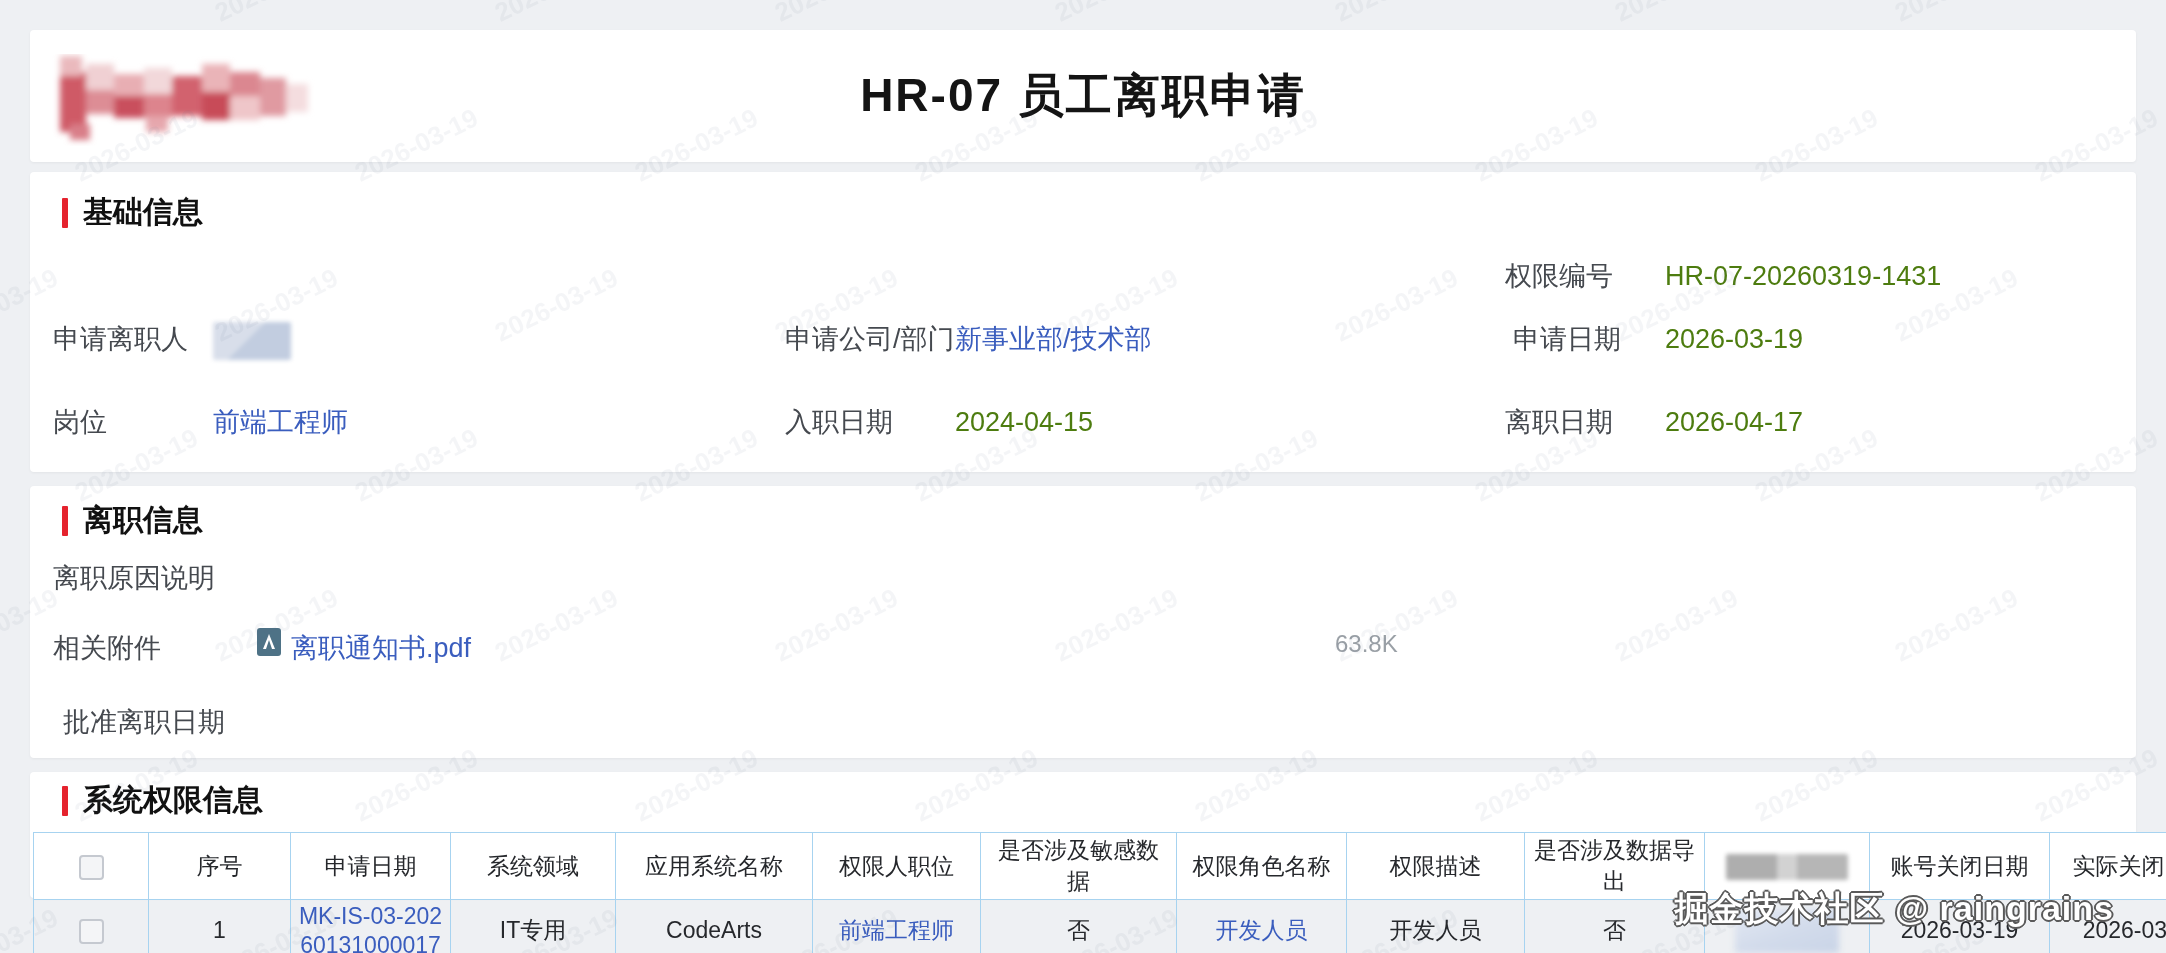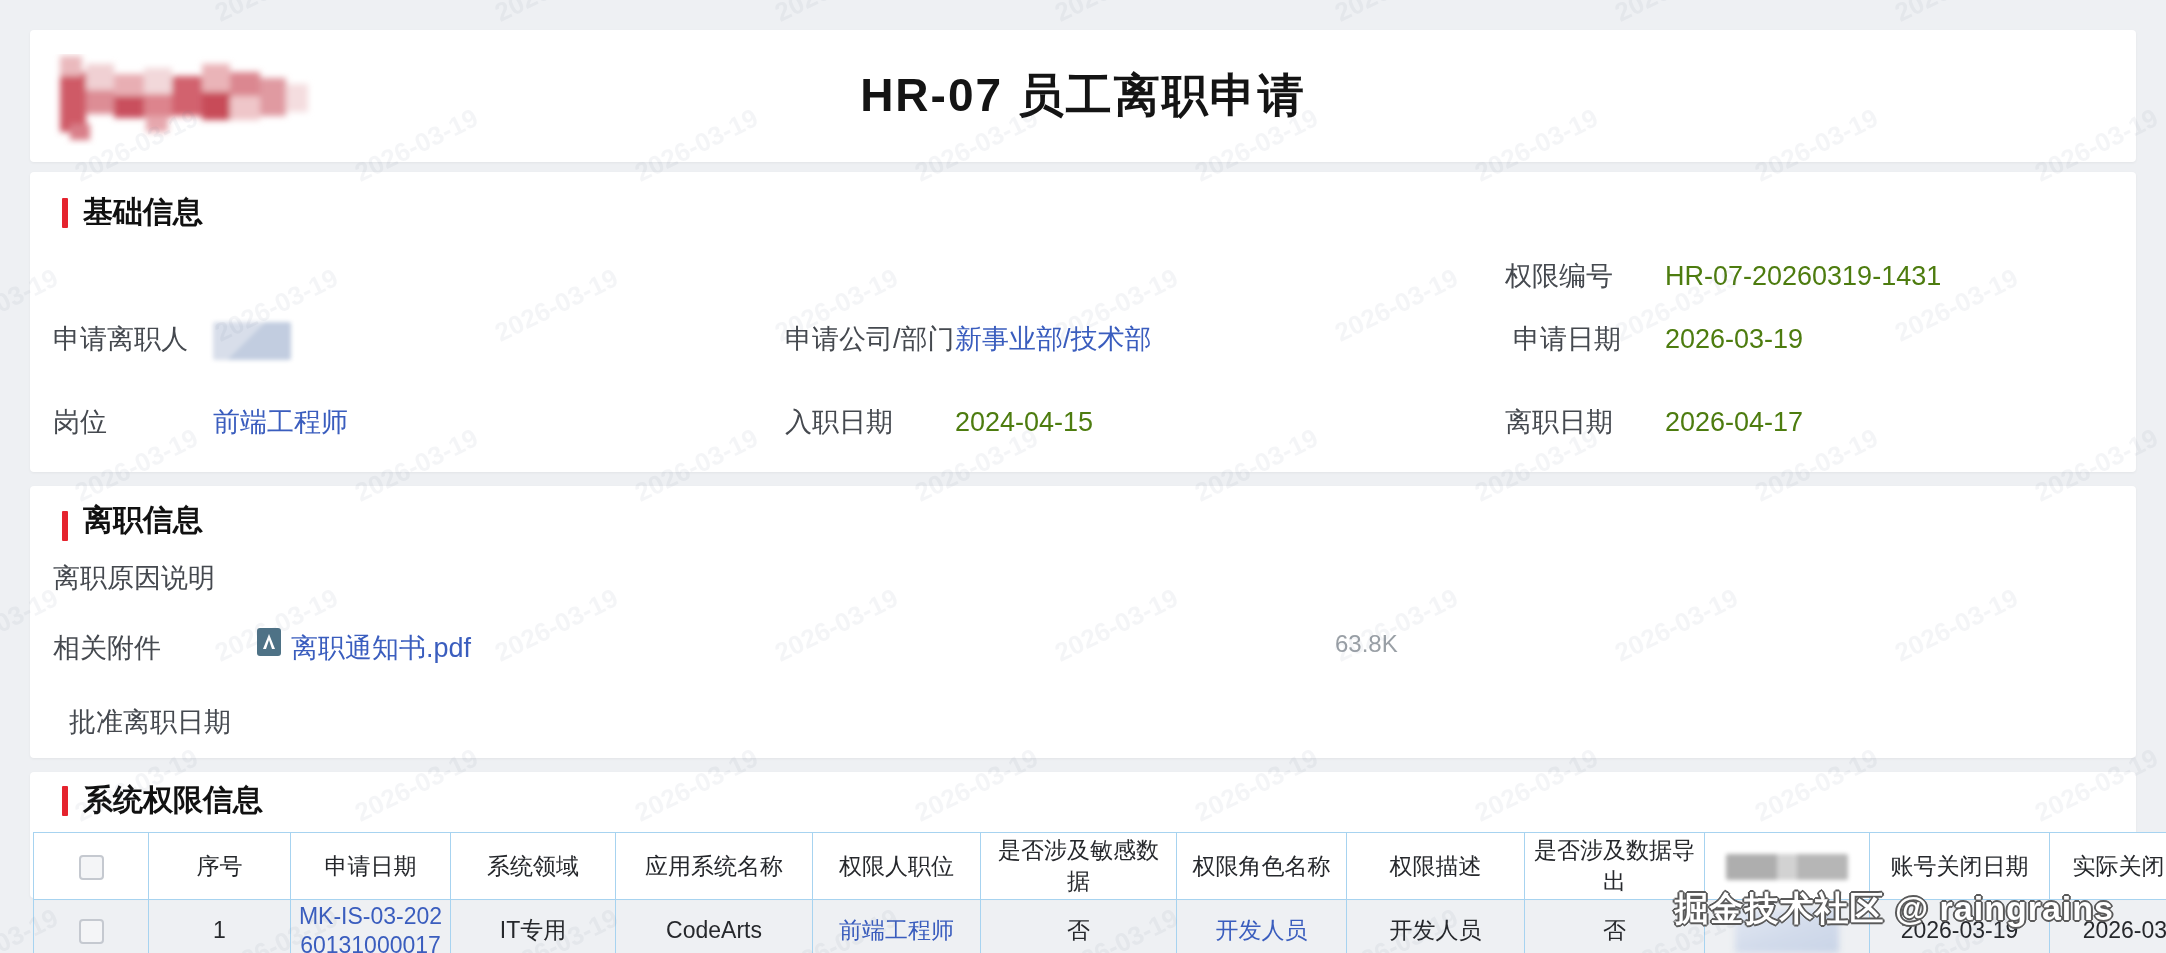--- a/index.html
+++ b/index.html
@@ -171,38 +171,38 @@
     <span class="fld link" style="left:183px;top:230px;">前端工程师</span>
 
     <span class="fld lbl" style="left:755px;top:230px;">入职日期</span>
     <span class="fld val" style="left:925px;top:230px;">2024-04-15</span>
 
     <span class="fld lbl" style="left:1475px;top:230px;">离职日期</span>
     <span class="fld val" style="left:1635px;top:230px;">2026-04-17</span>
   </div>
 
   <div class="card resign-card">
-    <div class="section-title" style="top:14px;align-items:flex-end;">
+    <div class="section-title" style="top:14px;">
       <span class="red-bar"></span>
       <span>离职信息</span>
     </div>
 
     <span class="fld lbl" style="left:23px;top:72px;">离职原因说明</span>
 
     <span class="fld lbl" style="left:23px;top:142px;">相关附件</span>
     <span class="fld pdf-link" style="left:183px;top:142px;">
       <svg class="pdf-ico" width="24" height="28" viewBox="0 0 24 28" xmlns="http://www.w3.org/2000/svg">
         <rect x="0" y="0" width="24" height="28" rx="3" fill="#4e7286"></rect>
         <path d="M12 6 L18 21 L15 21 L12 12 L9 21 L6 21 Z" fill="#ffffff"></path>
       </svg>
       <span class="link">离职通知书.pdf</span>
     </span>
     <span class="fld size-note" style="left:1305px;top:138px;">63.8K</span>
 
-    <span class="fld lbl" style="left:39px;top:216px;">批准离职日期</span>
+    <span class="fld lbl" style="left:33px;top:216px;">批准离职日期</span>
   </div>
 
   <div class="card perm-card">
     <div class="section-title" style="top:8px;">
       <span class="red-bar"></span>
       <span>系统权限信息</span>
     </div>
 
     <table class="perm-table">
       <colgroup>

